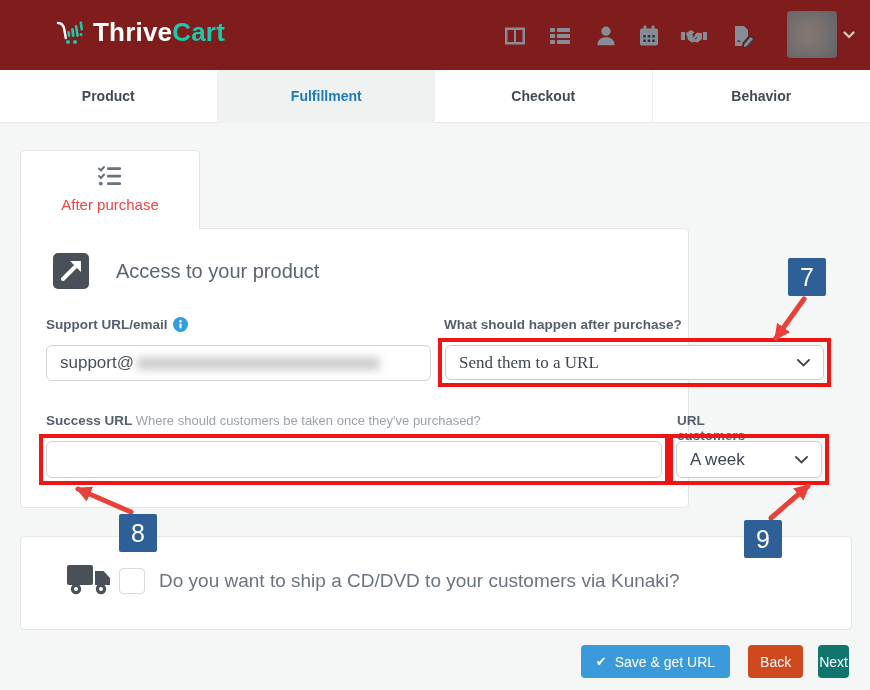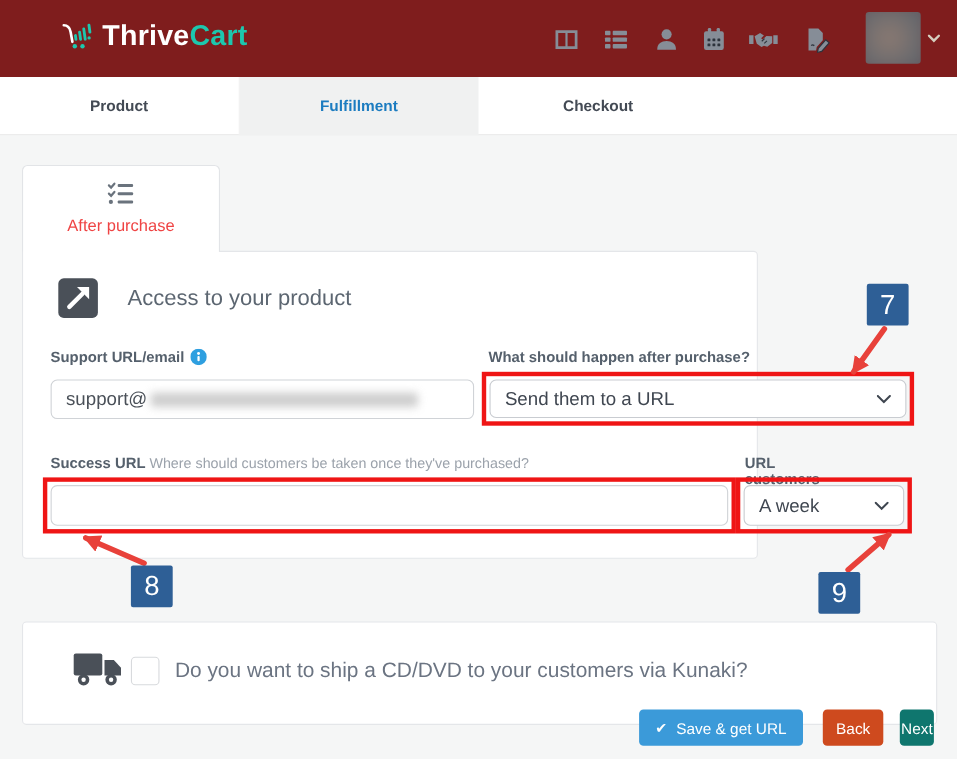--- a/index.html
+++ b/index.html
@@ -30,21 +30,21 @@
   
   .subtab{position:absolute;left:20px;top:150px;width:180px;height:79px;background:#fff;
           border:1px solid #e2e4e7;border-bottom:none;border-radius:5px 5px 0 0;z-index:2;
           text-align:center;cursor:pointer;}
   .subtab-icon{margin-top:13px;}
   .subtab-label{margin-top:4px;font-size:15px;color:#ef4444;}
 
   
   .card{position:absolute;background:#fff;border:1px solid #e4e6e9;}
   .card1{left:20px;top:228px;width:669px;height:280px;border-radius:0 4px 4px 4px;}
-  .card2{left:20px;top:536px;width:832px;height:94px;border-radius:4px;margin-top:29px;}
+  .card2{left:20px;top:536px;width:832px;height:94px;border-radius:4px;}
 
   .section-icon{position:absolute;left:32px;top:24px;width:36px;height:36px;background:#4a5058;
                 border-radius:5px;}
   .section-title{position:absolute;left:95px;top:31px;font-size:20px;color:#5c6671;}
 
   .field-label{position:absolute;font-size:13.5px;font-weight:bold;color:#55606c;}
   .hint{font-weight:normal;font-size:13px;color:#9ba2ab;}
 
   .text-input{position:absolute;background:#fff;border:1px solid #d0d3d7;border-radius:6px;
               font-size:17px;color:#4a5058;display:flex;align-items:center;padding:0 13px;}
@@ -158,20 +158,21 @@
     </div>
     <svg class="avatar-caret" width="12" height="8" viewBox="0 0 12 8">
       <path d="M1.5 1.5l4.5 4.5 4.5-4.5" fill="none" stroke="#d6cfbf" stroke-width="2.2" stroke-linecap="round"></path>
     </svg>
   </div>
 
   <div class="tabbar">
     <div class="tab">Product</div>
     <div class="tab active">Fulfillment</div>
     <div class="tab">Checkout</div>
+    <div class="tab">Behavior</div>
   </div>
 
   <div class="subtab">
     <svg class="subtab-icon" width="26" height="24" viewBox="0 0 26 24">
       <g stroke="#6a737d" stroke-width="2" fill="none" stroke-linecap="round">
         <path d="M2 4.5l2 2 3-3.5"></path>
         <path d="M2 12l2 2 3-3.5"></path>
       </g>
       <g fill="#6a737d">
         <rect x="10" y="3.2" width="14" height="2.8" rx="1"></rect>
@@ -199,21 +200,21 @@
           <rect x="6.9" y="7" width="2.2" height="5.2" rx="1" fill="#fff"></rect>
         </svg>
     </div>
     <div class="text-input" style="left:25px;top:116px;width:385px;height:36px;">
       <span>support@</span>
       <span class="redacted-bar"></span>
     </div>
 
     <div class="field-label" style="left:423px;top:88px;">What should happen after purchase?</div>
     <div class="red-box" style="left:417px;top:109px;width:393px;height:49px;"></div>
-    <div class="select" style="left:424px;top:116px;width:379px;height:35px;">
+    <div class="select" style="left:424px;top:116px;width:379px;height:35px;font-family:Liberation Serif, serif;">
       <span>Send them to a URL</span>
       <svg class="chev" width="13" height="8" viewBox="0 0 13 8">
           <path d="M1 1l5.5 5.5L12 1" fill="none" stroke="#3f4650" stroke-width="1.8" stroke-linecap="round"></path>
         </svg>
     </div>
 
     <div class="field-label" style="left:25px;top:184px;">
       <span>Success URL</span>
       <span class="hint"> <span>Where should customers be taken once they've purchased?</span></span>
     </div>

